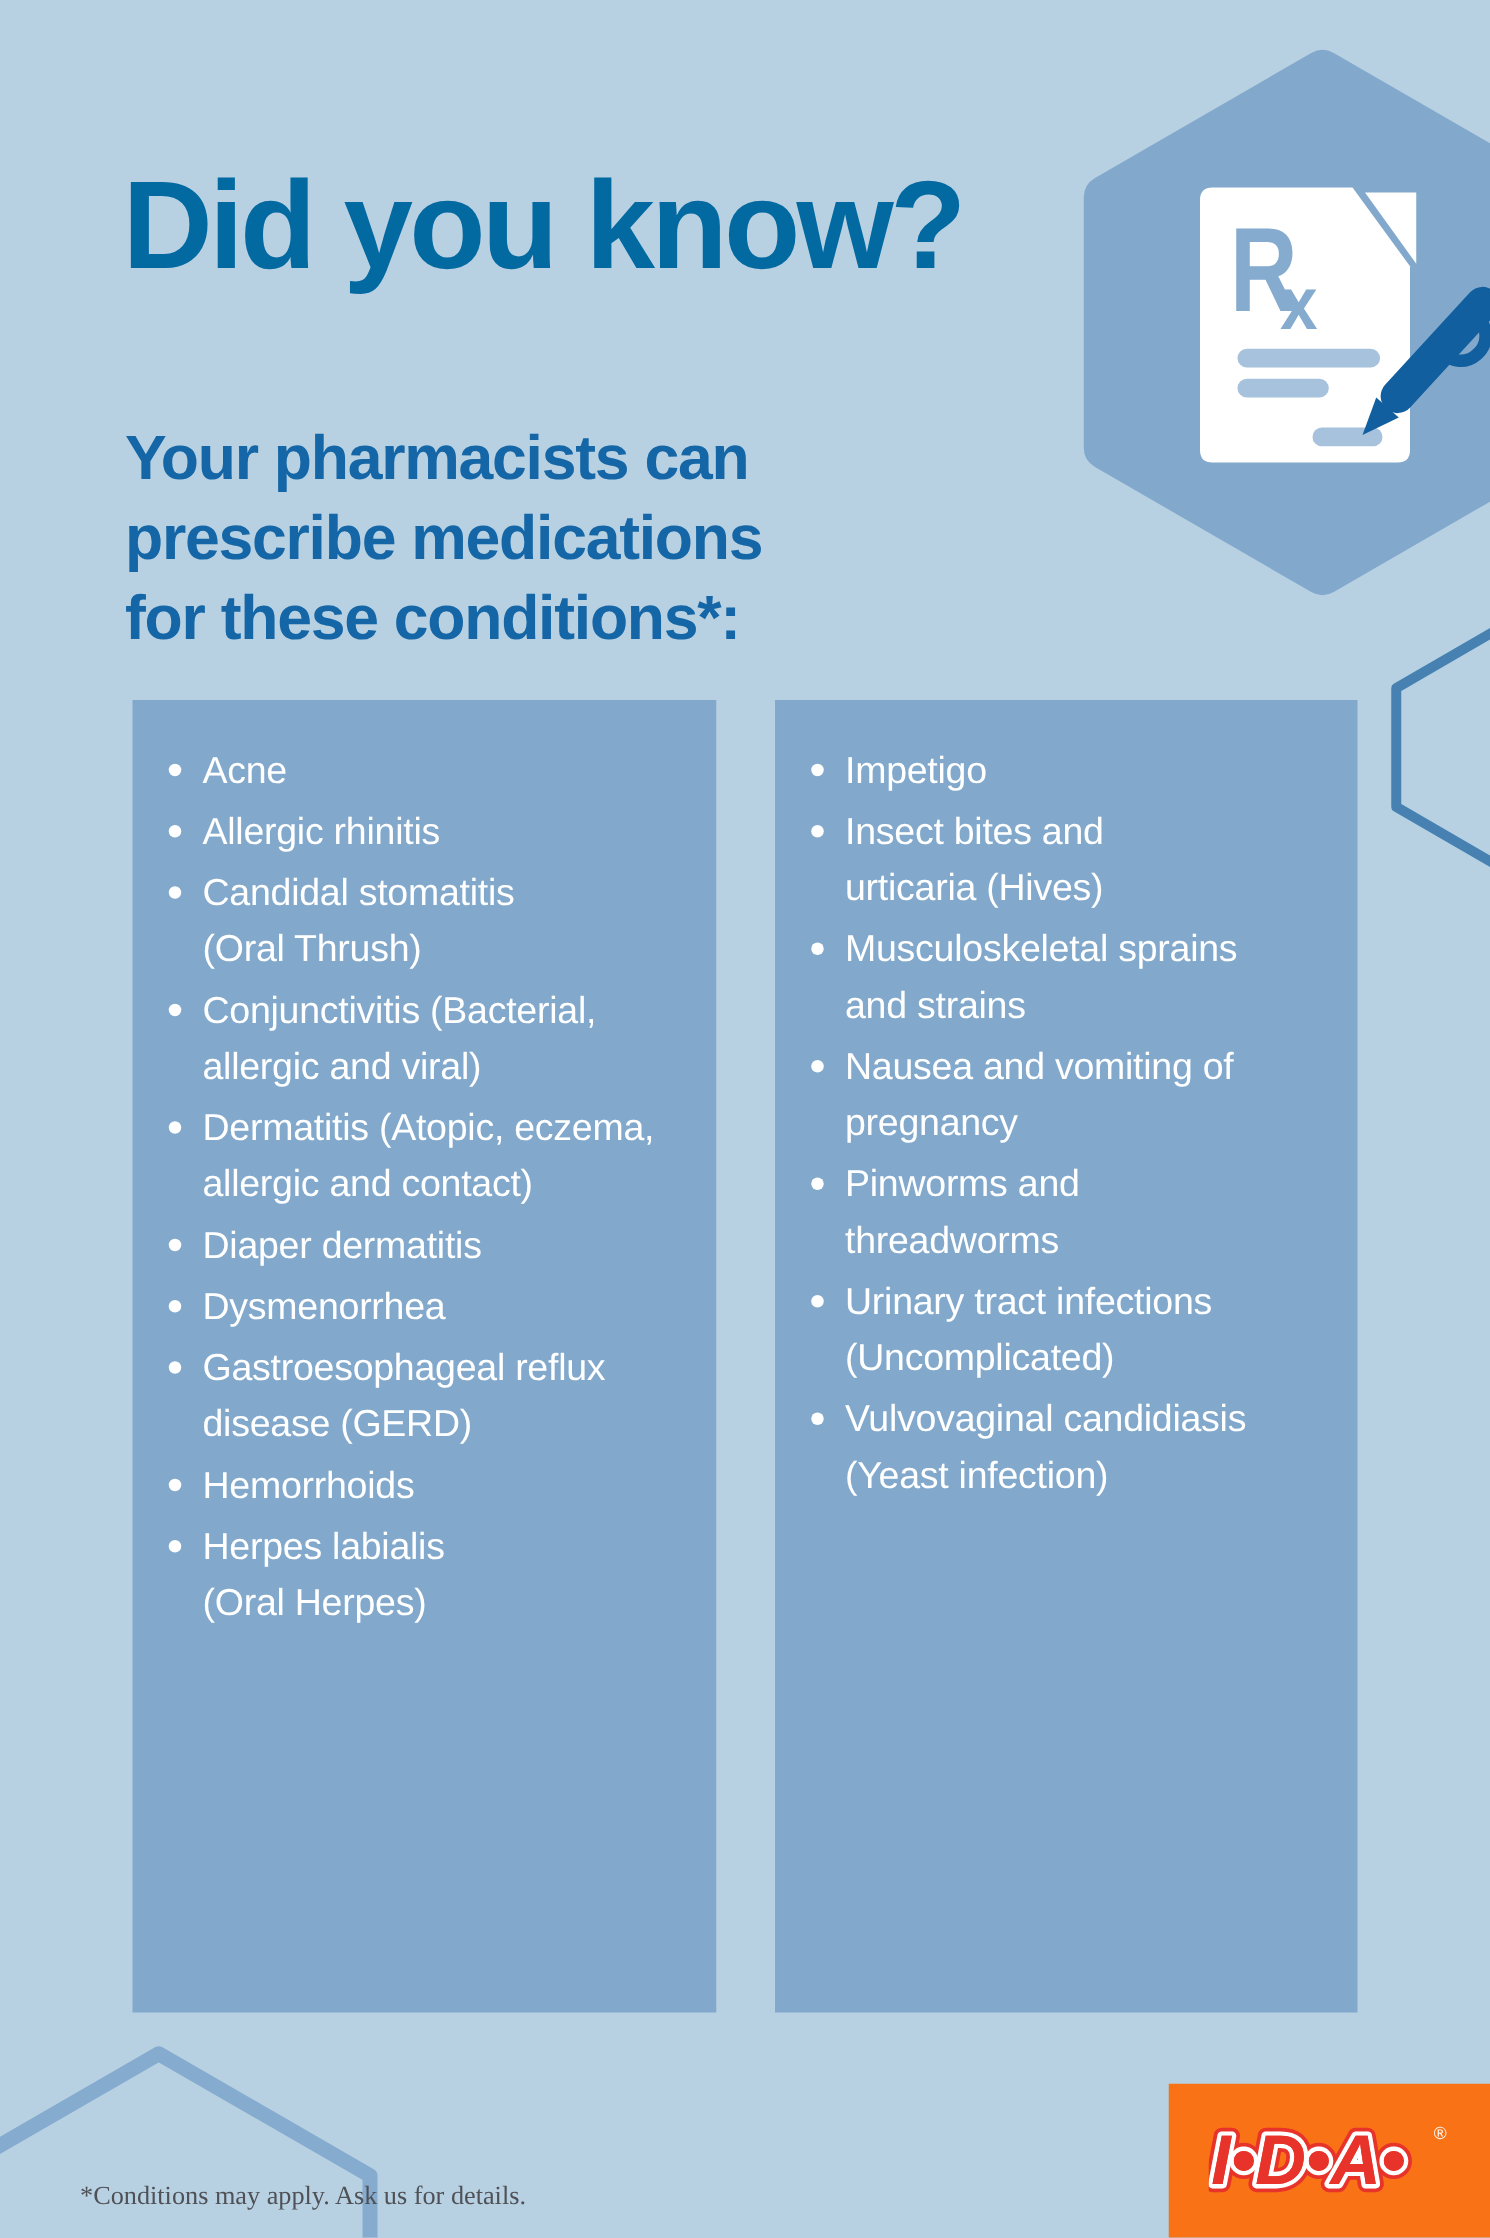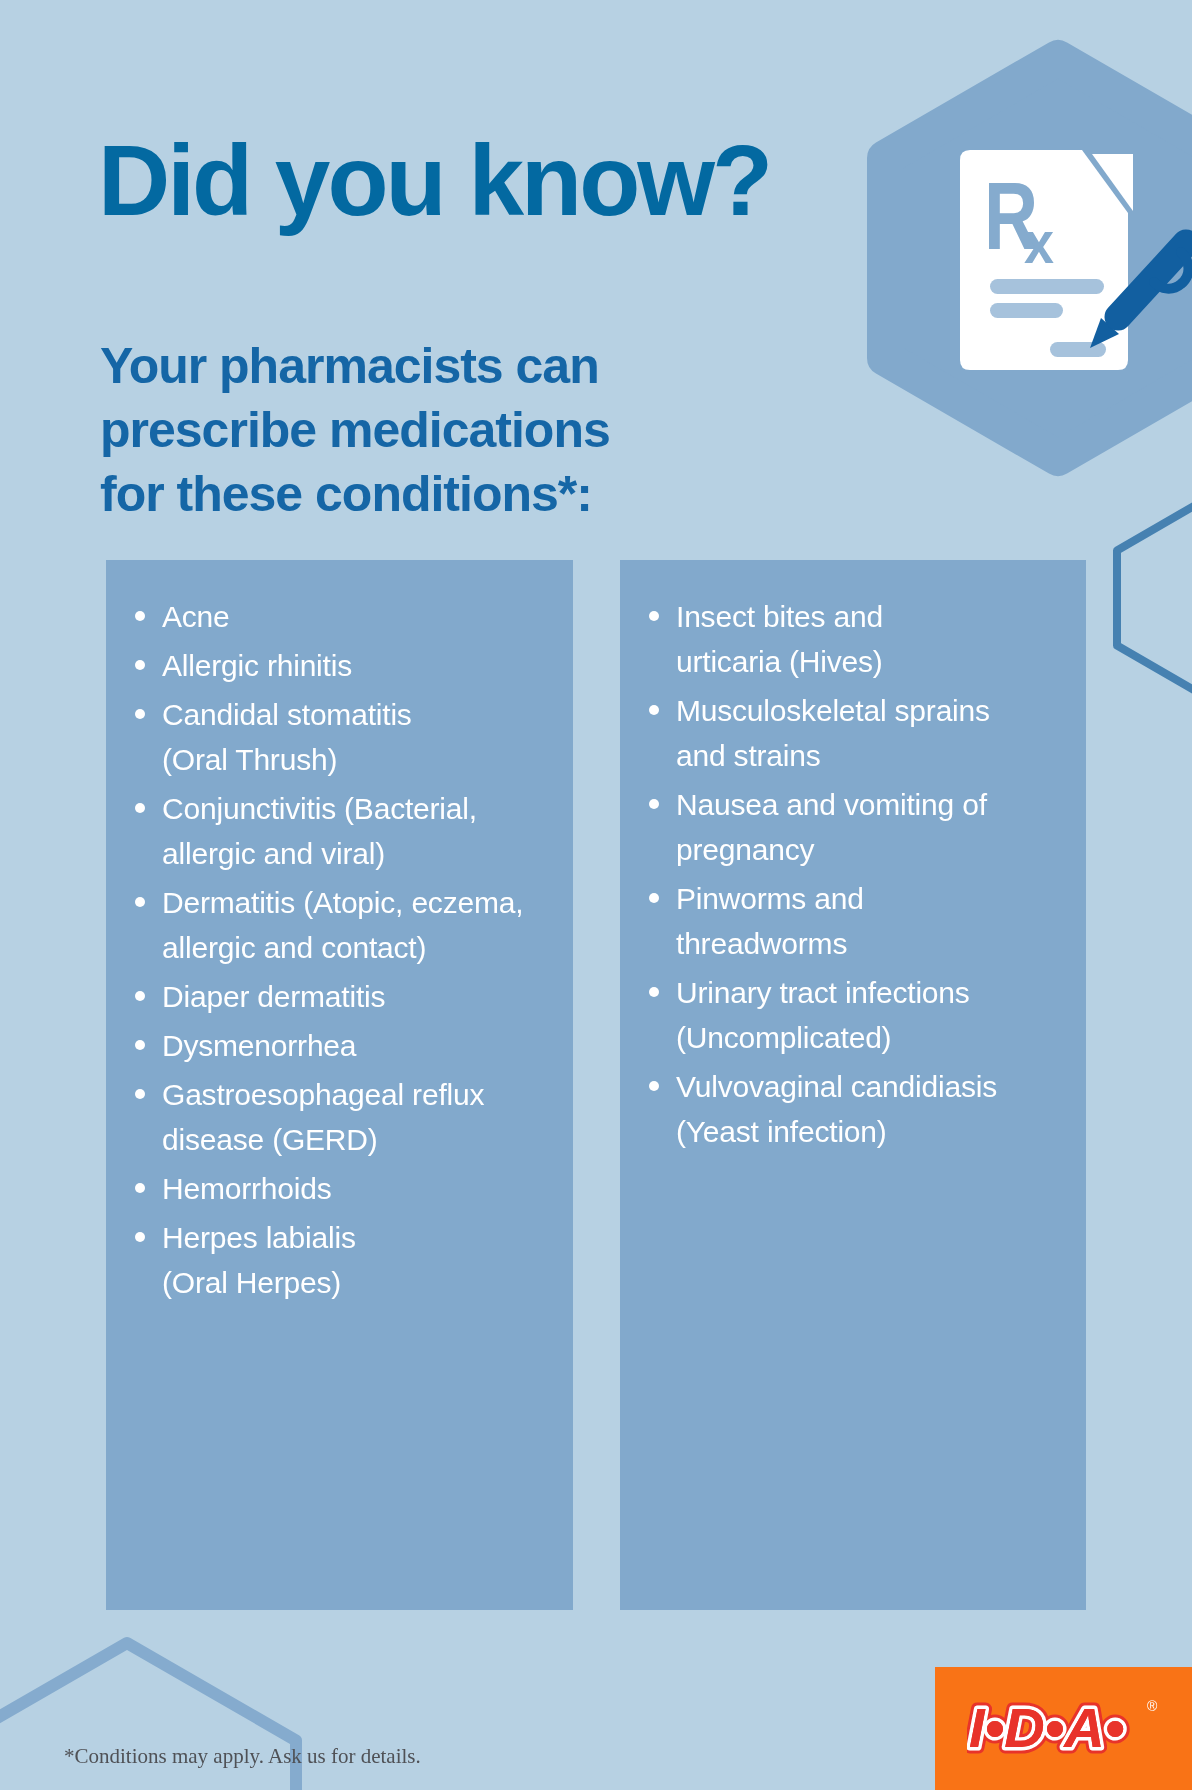--- a/index.html
+++ b/index.html
@@ -120,20 +120,21 @@
       <li>Gastroesophageal reflux
 disease (GERD)</li>
       <li>Hemorrhoids</li>
       <li>Herpes labialis
 (Oral Herpes)</li>
     </ul>
 </div>
 
 <div class="panel right">
   <ul>
+      <li>Impetigo</li>
       <li>Insect bites and
 urticaria (Hives)</li>
       <li>Musculoskeletal sprains
 and strains</li>
       <li>Nausea and vomiting of
 pregnancy</li>
       <li>Pinworms and
 threadworms</li>
       <li>Urinary tract infections
 (Uncomplicated)</li>

